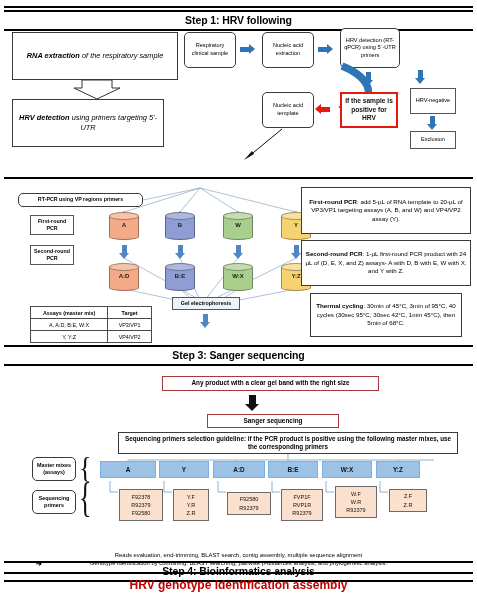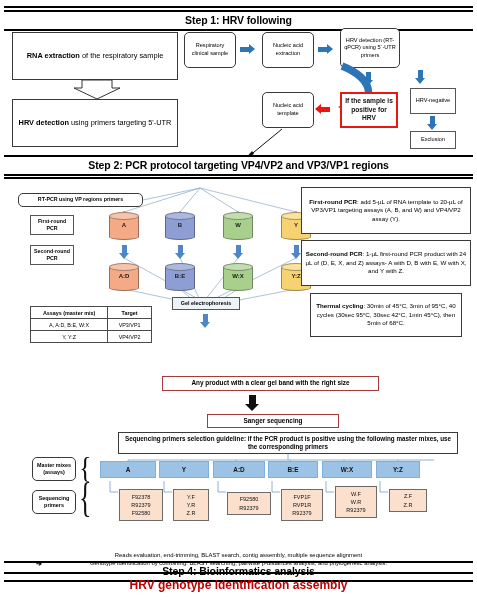--- a/index.html
+++ b/index.html
@@ -34,21 +34,21 @@
     border: 1px solid #3a3a3a;
     background: #fff;
     display: flex; align-items: center; justify-content: center;
     text-align: center;
     font-size: 5.6px;
     line-height: 1.35;
     padding: 1px 2px;
   }
   .box.round { border-radius: 5px; }
   .box.thin { border: 0.8px solid #555; }
-  .b8 { font-size: 7.4px; }
+  .b8 { font-size: 7.4px; font-style: italic; }
   .b7 { font-size: 6.6px; }
   .bold { font-weight: bold; }
 
   .box-red { border: 2px solid #e8170f; font-weight: bold; }
   .box-maroon { border: 1px solid #a63a3a; }
 
   
   .arrow-r, .arrow-d, .arrow-l {
     position: absolute;
     background: #2e75b6;
@@ -165,21 +165,21 @@
 <body>
 
 <div class="page">
 
   <div class="rule" style="top:6px;"></div>
   <div class="step-band" style="top:10px;">Step 1: HRV following</div>
 
   <div class="box b8" style="left:12px; top:32px; width:166px; height:48px;">
     <div><span class="bold">RNA extraction</span><span> of the respiratory sample</span></div>
   </div>
-  <div class="box b8" style="left:12px; top:99px; width:166px; height:48px;">
+  <div class="box b8" style="left:12px; top:99px; width:152px; height:48px;">
     <div><span class="bold">HRV detection</span><span> using primers targeting 5'-UTR</span></div>
   </div>
 
   <svg class="ovl">
     <polygon points="82,80 112,80 112,88 120,88 97,99 74,88 82,88" fill="#ffffff" stroke="#333333" stroke-width="1"></polygon>
   </svg>
 
   <div class="box round" style="left:184px; top:32px; width:52px; height:36px;">
     <span>Respiratory clinical sample</span>
   </div>
@@ -214,21 +214,20 @@
   <div class="arrow-l-red" style="left:321px; top:107px;"></div>
   <div class="box round" style="left:262px; top:92px; width:52px; height:36px;">
     <span>Nucleic acid template</span>
   </div>
 
   <svg class="ovl">
     <line x1="282" y1="129" x2="248" y2="157" stroke="#111" stroke-width="1"></line>
     <polygon points="244,160 254,154 252,151" fill="#111"></polygon>
   </svg>
 
-  <div class="step-band" style="top:155px;">Step 2: PCR protocol targeting VP4/VP2 and VP3/VP1 regions</div>
   <div class="rule" style="top:177px;"></div>
 
   <svg class="ovl">
     <g stroke="#8aa8c4" stroke-width="0.7" fill="none">
       <path d="M143,200 L200,188 L124,212"></path>
       <path d="M200,188 L180,212"></path>
       <path d="M200,188 L238,212"></path>
       <path d="M200,188 L296,212"></path>
       <path d="M124,258 L200,300"></path>
       <path d="M180,258 L200,300"></path>
@@ -329,20 +328,21 @@
   <div class="box" style="left:301px; top:187px; width:170px; height:47px; font-size:6.2px;">
     <div><span class="bold">First-round PCR</span><span>: add 5-µL of RNA template to 20-µL of VP3/VP1 targeting assays (A, B, and W) and VP4/VP2 assay (Y).</span></div>
   </div>
   <div class="box" style="left:301px; top:240px; width:170px; height:46px; font-size:6.2px;">
     <div><span class="bold">Second-round PCR</span><span>: 1-µL first-round PCR product with 24 µL of (D, E, X, and Z) assays- A with D, B with E, W with X, and Y with Z.</span></div>
   </div>
   <div class="box" style="left:310px; top:293px; width:152px; height:44px; font-size:6.2px;">
     <div><span class="bold">Thermal cycling</span><span>: 30min of 45°C, 3min of 95°C, 40 cycles (30sec 95°C, 30sec 42°C, 1min 45°C), then 5min of 68°C.</span></div>
   </div>
 
+  <div class="step-band" style="top:345px;">Step 3: Sanger sequencing</div>
 
   <div class="box box-maroon" style="left:162px; top:376px; width:217px; height:15px; font-size:6.4px; font-weight:bold;">
     <span>Any product with a clear gel band with the right size</span>
   </div>
   <div class="arrow-black-d" style="left:249px; top:395px;"></div>
   <div class="box box-maroon" style="left:207px; top:414px; width:132px; height:14px; font-size:6.4px; font-weight:bold;">
     <span>Sanger sequencing</span>
   </div>
 
   <div class="box" style="left:118px; top:432px; width:340px; height:22px; font-size:6.3px; font-weight:bold;">

